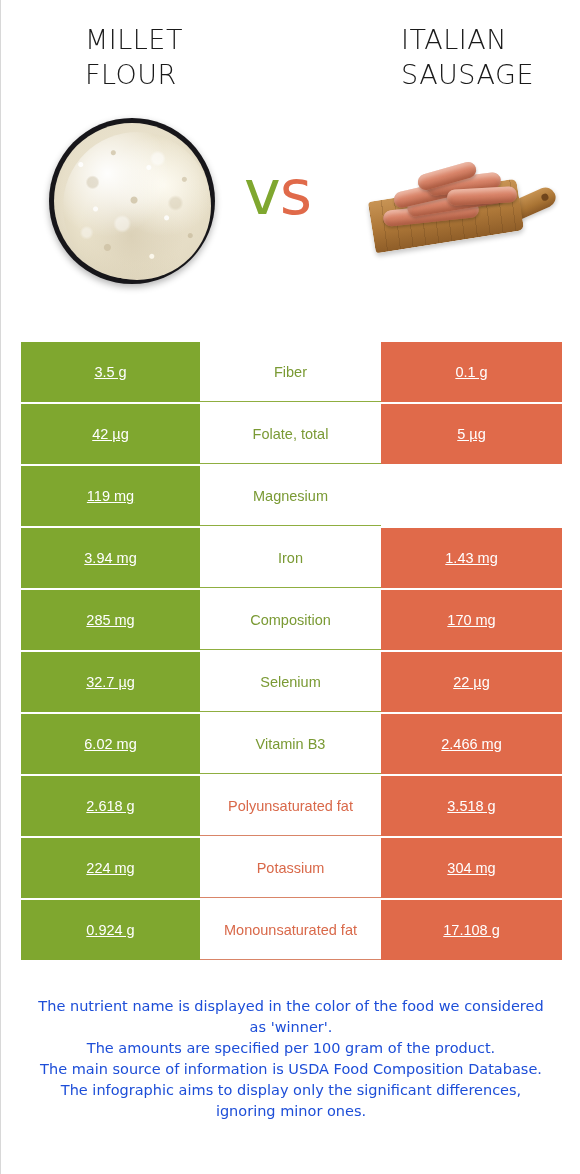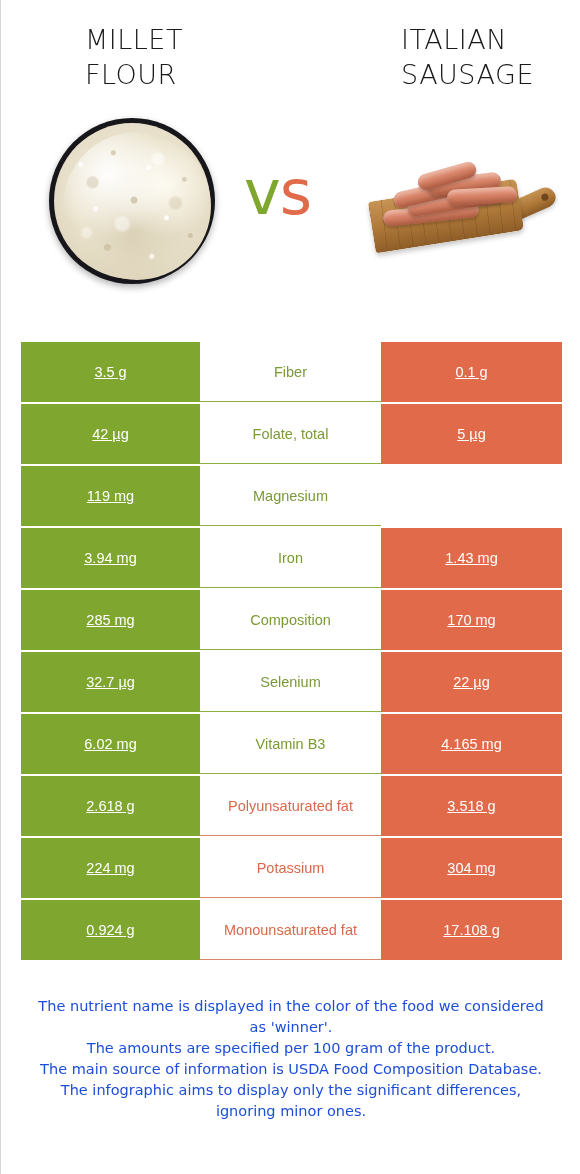--- a/index.html
+++ b/index.html
@@ -286,21 +286,21 @@
       <div class="cell right">170 mg</div>
     </div>
     <div class="row win-left">
       <div class="cell left">32.7 µg</div>
       <div class="cell mid">Selenium</div>
       <div class="cell right">22 µg</div>
     </div>
     <div class="row win-left">
       <div class="cell left">6.02 mg</div>
       <div class="cell mid">Vitamin B3</div>
-      <div class="cell right">4.165 mg</div>
+      <div class="cell right">2.466 mg</div>
     </div>
     <div class="row win-right">
       <div class="cell left">2.618 g</div>
       <div class="cell mid">Polyunsaturated fat</div>
       <div class="cell right">3.518 g</div>
     </div>
     <div class="row win-right">
       <div class="cell left">224 mg</div>
       <div class="cell mid">Potassium</div>
       <div class="cell right">304 mg</div>

